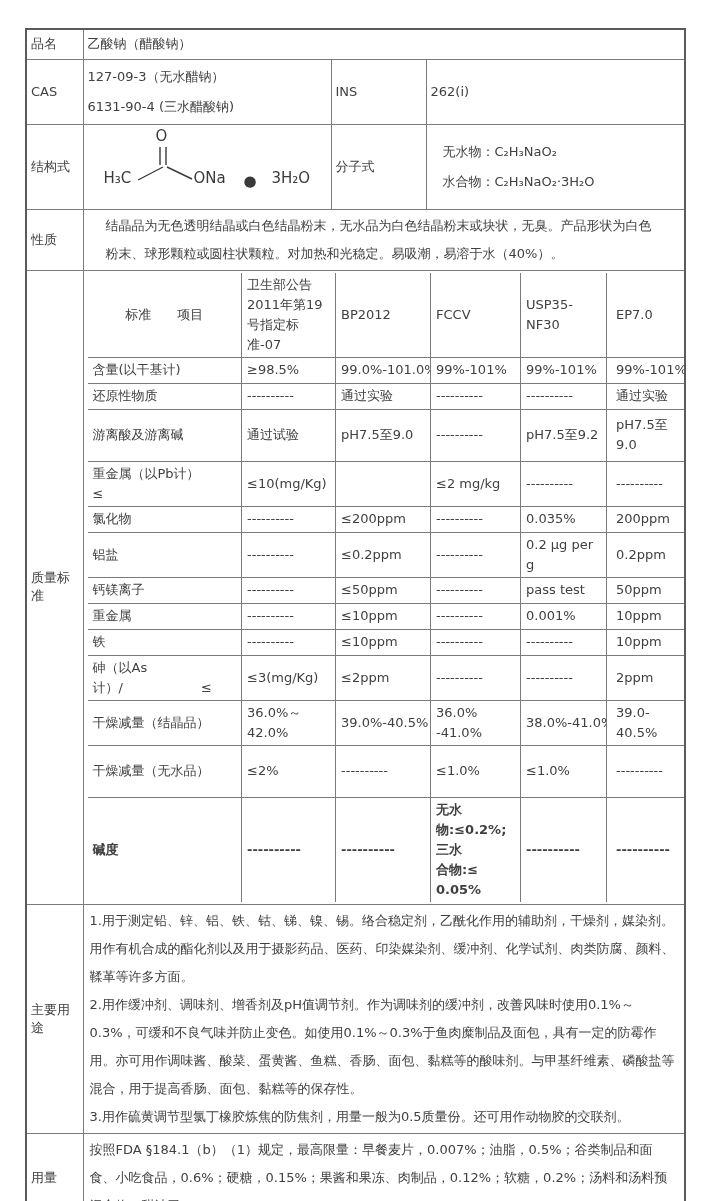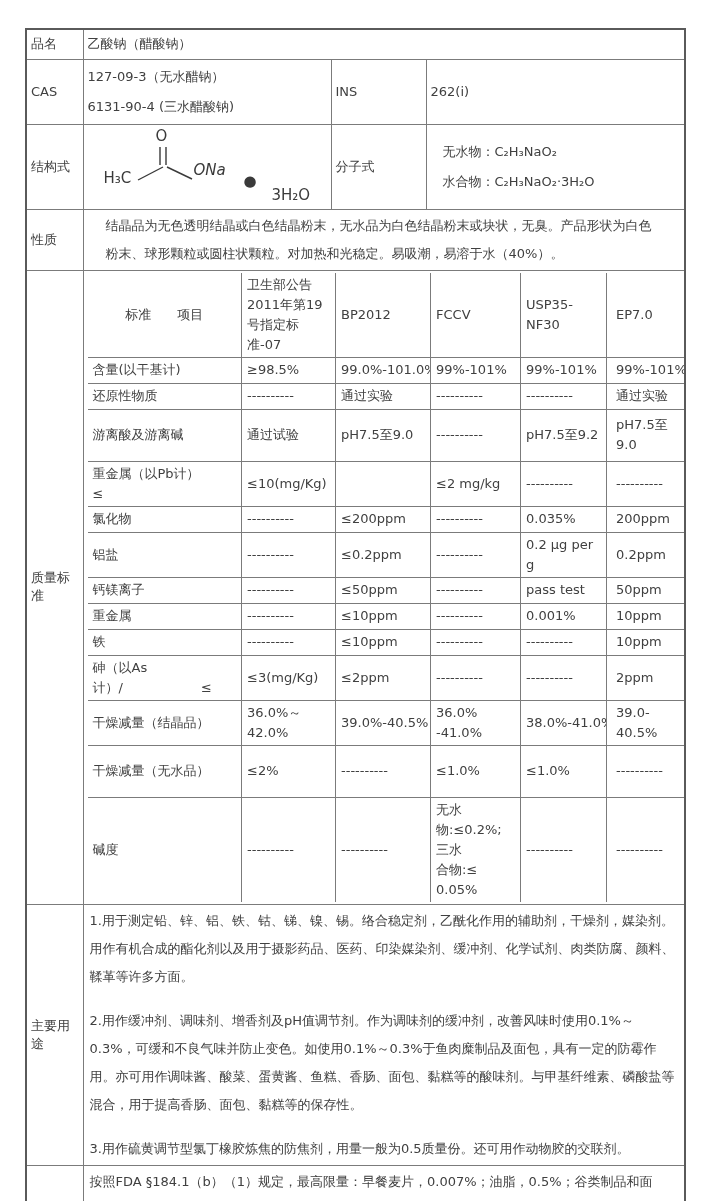--- a/index.html
+++ b/index.html
@@ -19,49 +19,49 @@
   }
   td.label-cell{padding-left:4px;}
   tr.r-pm{height:30px;}
   tr.r-cas{height:64px;}
   tr.r-struct{height:84px;}
   tr.r-props{height:60px;}
   .pre{white-space:pre-line;}
   .lh30{line-height:30px;}
   .lh28{line-height:28px;}
   .para{margin:0;line-height:28px;}
-  .para + .para{margin-top:16px;}
+  .para + .para{margin-top:0;}
   
   td.qwrap{padding:0;vertical-align:top;}
   table.qt{border-collapse:collapse;table-layout:fixed;width:100%;}
   table.qt td{
     border:1px solid #7b7b7b;padding:2px 5px;vertical-align:middle;
     white-space:pre-line;line-height:20px;overflow:hidden;
   }
   table.qt tr > td:first-child{border-left:none;}
   table.qt tr > td:last-child{border-right:none;padding-left:9px;}
   table.qt tr:first-child > td{border-top:none;}
-  table.qt tr:last-child > td{border-bottom:none;}
+  table.qt tr:last-child > td{border-bottom:none;font-weight:bold;}
   table.qt tr{height:26px;}
   table.qt tr:nth-child(1){height:74px;}
   table.qt tr:nth-child(4){height:52px;}
   table.qt tr:nth-child(13){height:52px;}
   table.qt tr:nth-child(16){height:78px;}
   .center{text-align:center;}
   
   .structwrap{position:relative;width:248px;height:80px;margin:0 auto;}
   .structwrap svg{position:absolute;left:0;top:0;}
   .structwrap .atom{
     position:absolute;font-size:15px;color:#3a3a3a;white-space:nowrap;
   }
   .a-h3c{left:16px;top:42px;}
   .a-o{left:68px;top:0px;}
-  .a-ona{left:106px;top:34px;font-style:italic;}
+  .a-ona{left:106px;top:42px;}
   .a-dot{left:156px;top:45px;font-size:11px;}
-  .a-water{left:184px;top:42px;margin-top:17px;}
+  .a-water{left:184px;top:42px;}
 </style>
 </head>
 <body>
 
 <div class="sheet">
   <table class="main">
     <colgroup>
       <col style="width:57px">
         <col style="width:154px">
         <col style="width:94px">

